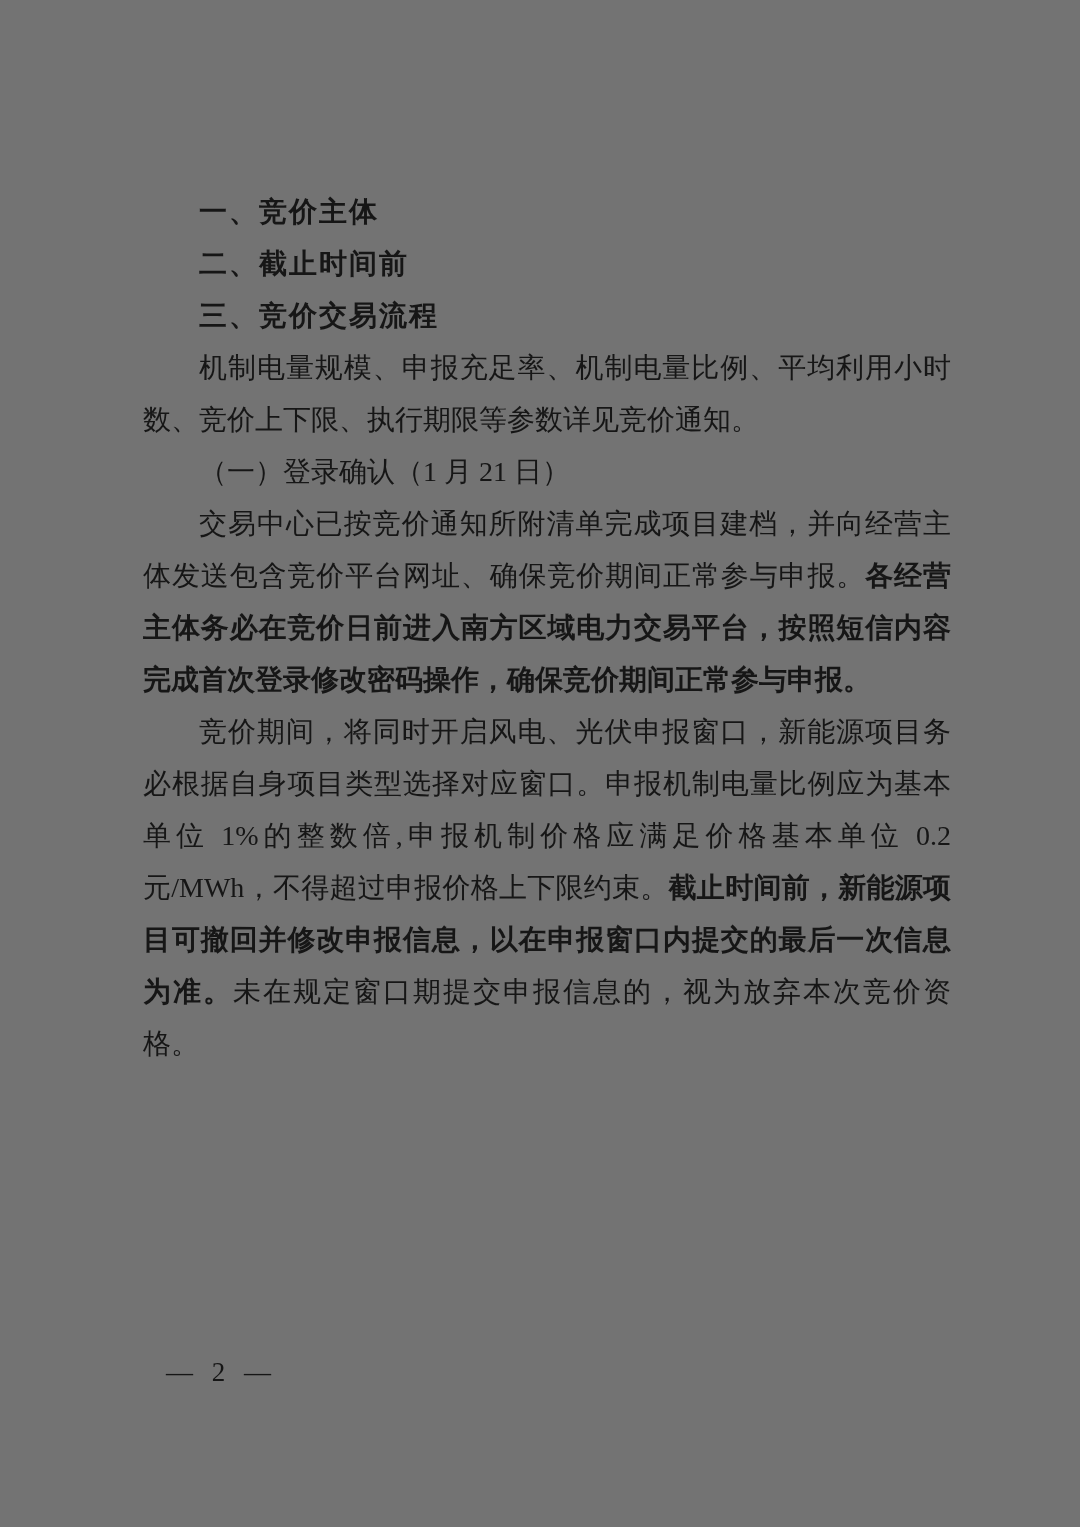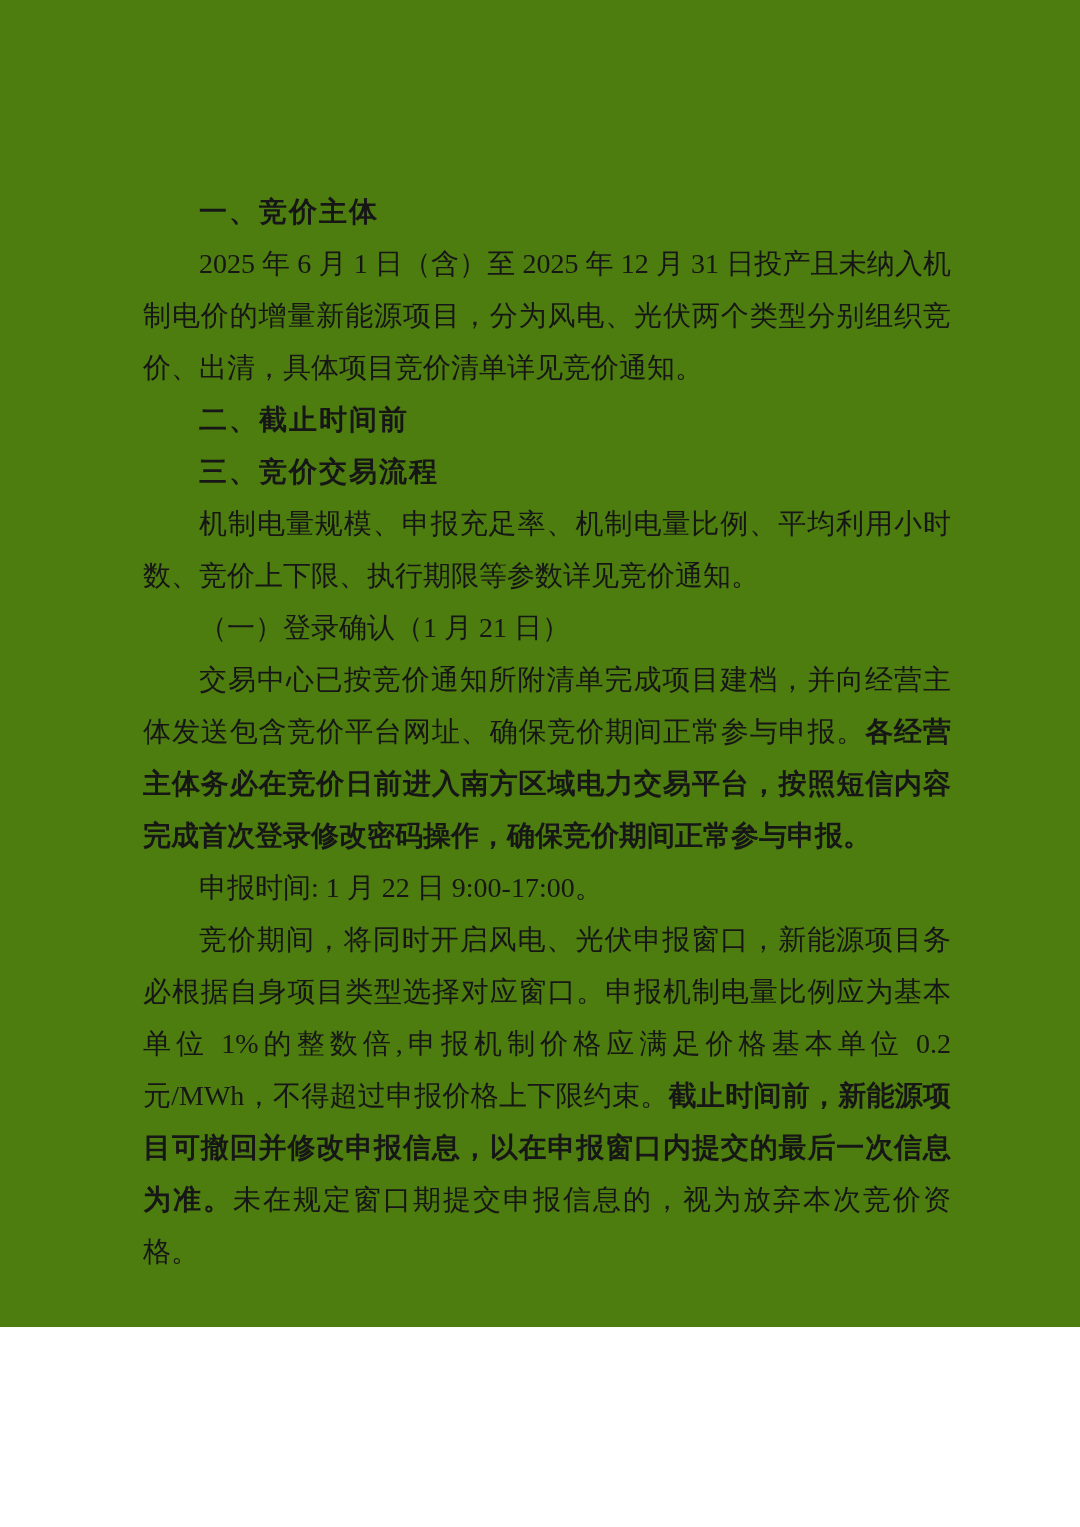--- a/index.html
+++ b/index.html
@@ -3,22 +3,22 @@
 <meta charset="utf-8">
 <style>
   html, body {
     margin: 0;
     padding: 0;
     background: #ffffff;
   }
   .page {
     position: relative;
     width: 1080px;
-    height: 1327px;
-    background: #4d7c0f;
+    height: 1527px;
+    background: #737373;
     overflow: hidden;
     color: #161616;
   }
   .doc {
     position: absolute;
     left: 143px;
     top: 186px;
     width: 808px;
   }
   .block {
@@ -56,23 +56,21 @@
     letter-spacing: 6px;
     color: #161616;
   }
 </style>
 </head>
 <body>
 
 <div class="page">
   <div class="doc">
       <p class="block heading1"><span class="run bold">一、竞价主体</span></p>
-      <p class="block para"><span class="run">2025 年 6 月 1 日（含）至 2025 年 12 月 31 日投产且未纳入机制电价的增量新能源项目，分为风电、光伏两个类型分别组织竞价、出清，具体项目竞价清单详见竞价通知。</span></p>
       <p class="block heading1"><span class="run bold">二、截止时间前</span></p>
       <p class="block heading1"><span class="run bold">三、竞价交易流程</span></p>
       <p class="block para"><span class="run">机制电量规模、申报充足率、机制电量比例、平均利用小时数、竞价上下限、执行期限等参数详见竞价通知。</span></p>
       <p class="block heading2"><span class="run">（一）登录确认（1 月 21 日）</span></p>
       <p class="block para"><span class="run">交易中心已按竞价通知所附清单完成项目建档，并向经营主体发送包含竞价平台网址、确保竞价期间正常参与申报。</span><span class="run bold">各经营主体务必在竞价日前进入南方区域电力交易平台，按照短信内容完成首次登录修改密码操作，确保竞价期间正常参与申报。</span></p>
-      <p class="block para"><span class="run">申报时间: 1 月 22 日  9:00-17:00。</span></p>
       <p class="block para"><span class="run">竞价期间，将同时开启风电、光伏申报窗口，新能源项目务必根据自身项目类型选择对应窗口。申报机制电量比例应为基本单位 1%的整数倍,申报机制价格应满足价格基本单位 0.2 元/MWh，不得超过申报价格上下限约束。</span><span class="run bold">截止时间前，新能源项目可撤回并修改申报信息，以在申报窗口内提交的最后一次信息为准。</span><span class="run">未在规定窗口期提交申报信息的，视为放弃本次竞价资格。</span></p>
     </div>
   <div class="page-number">— 2 —</div>
 </div>
 
 </body></html>

